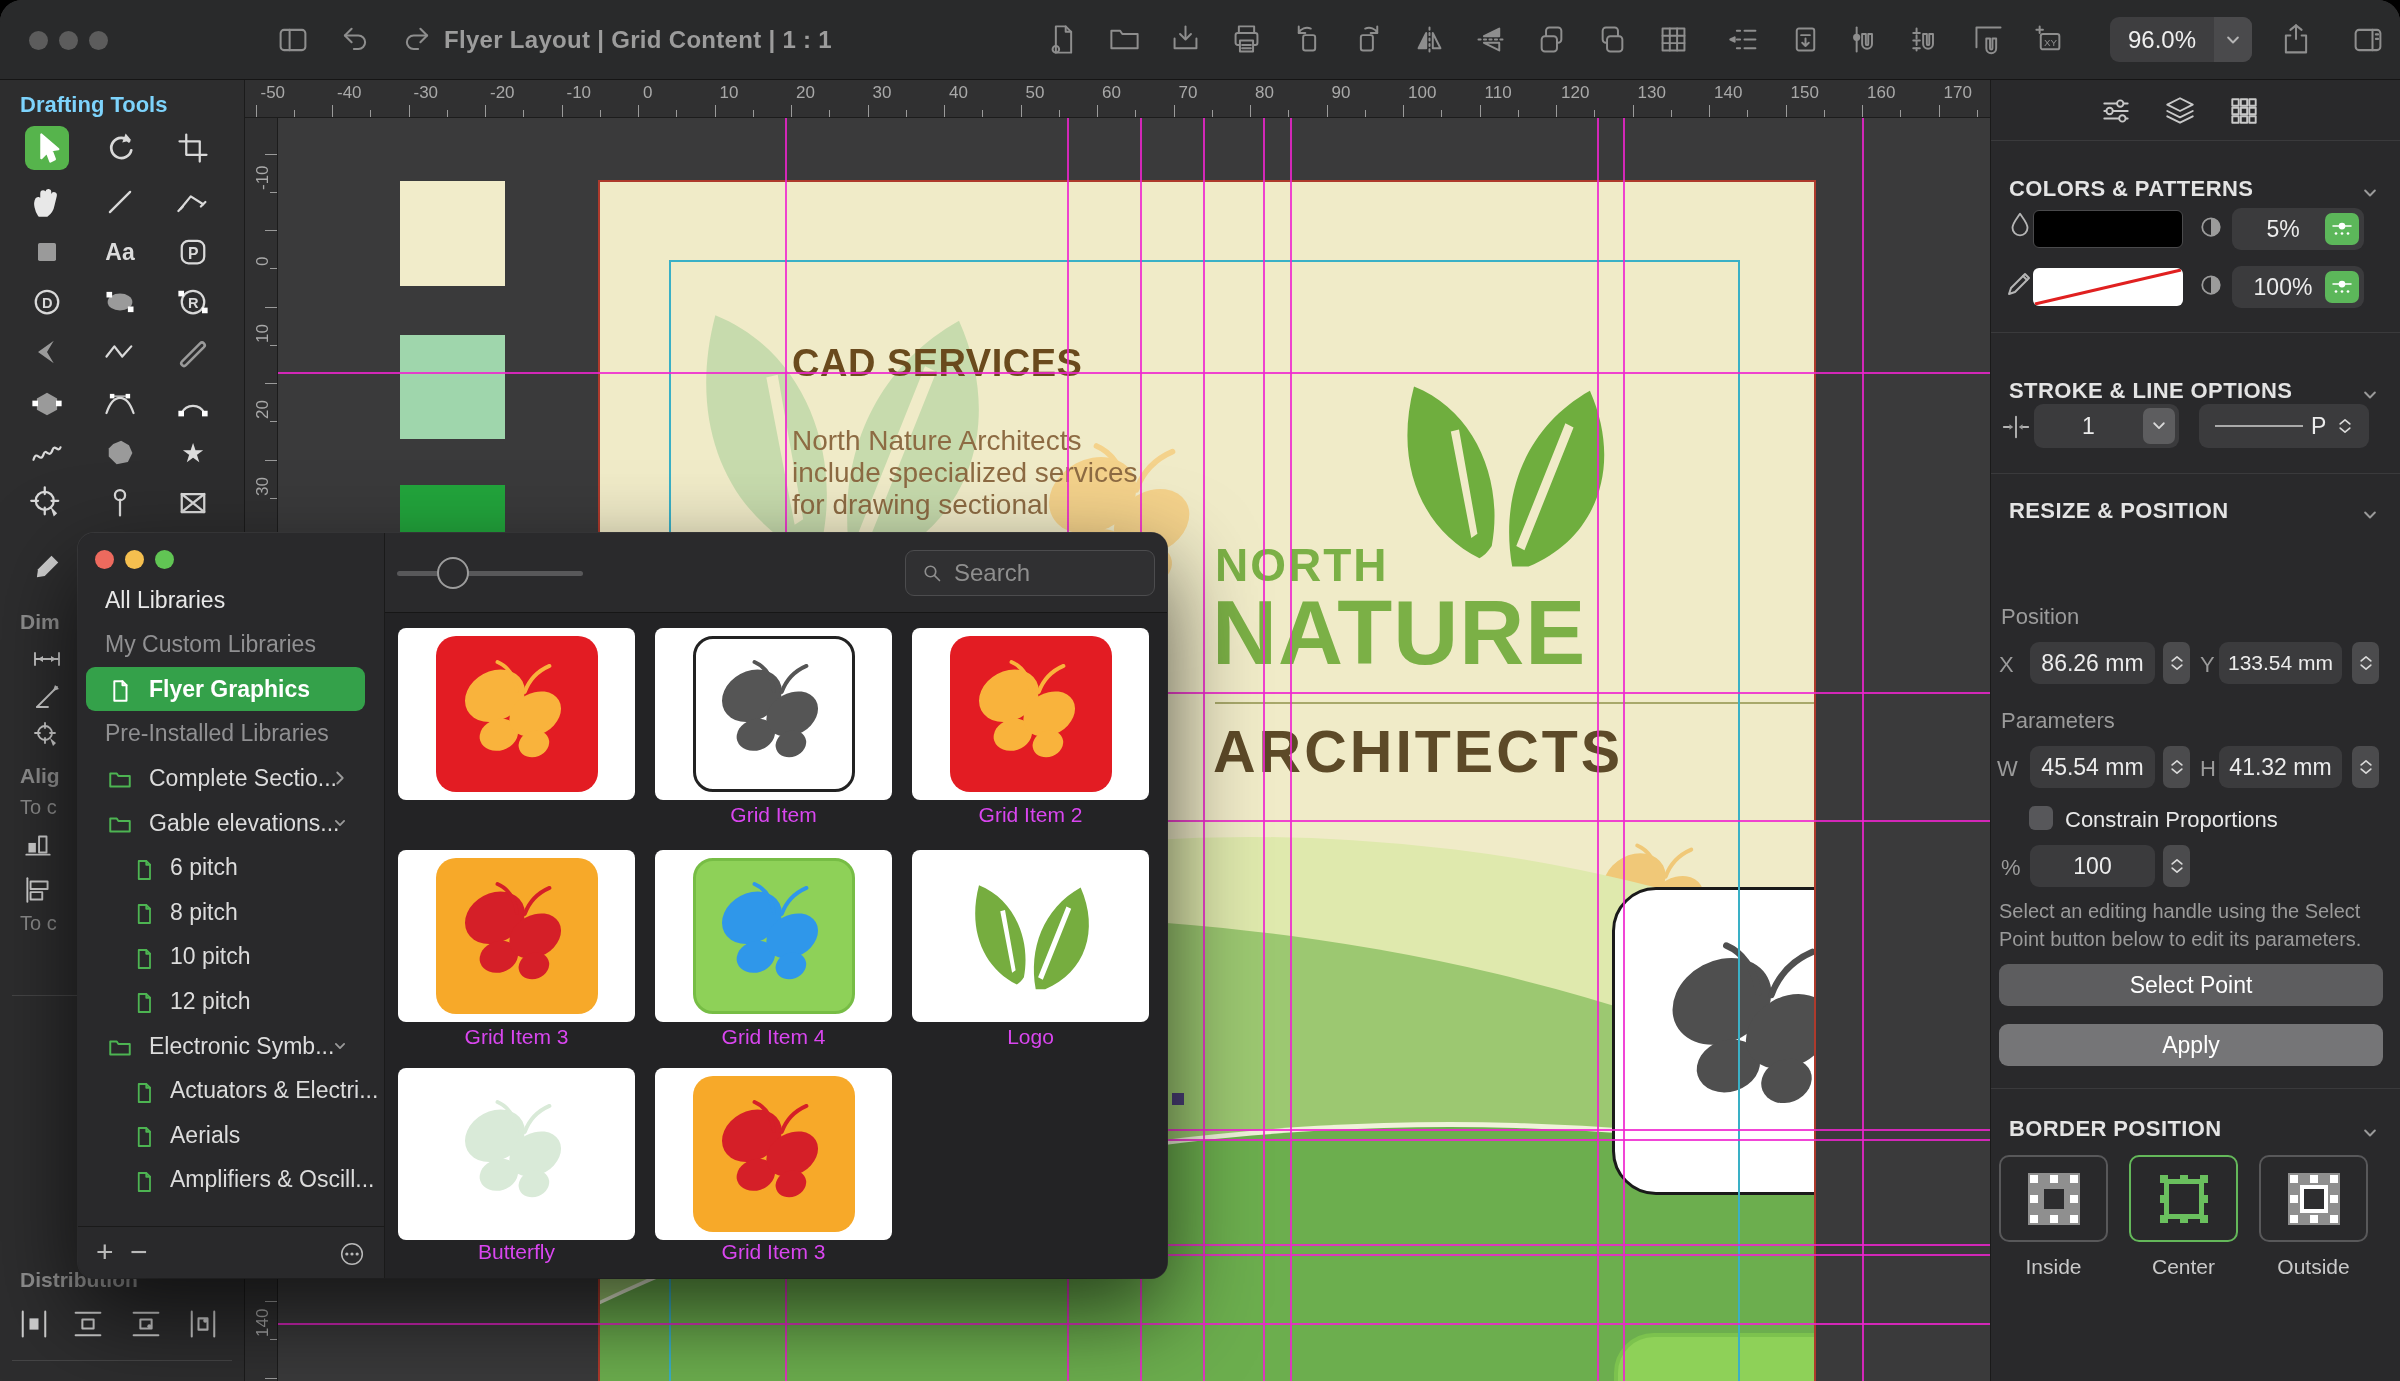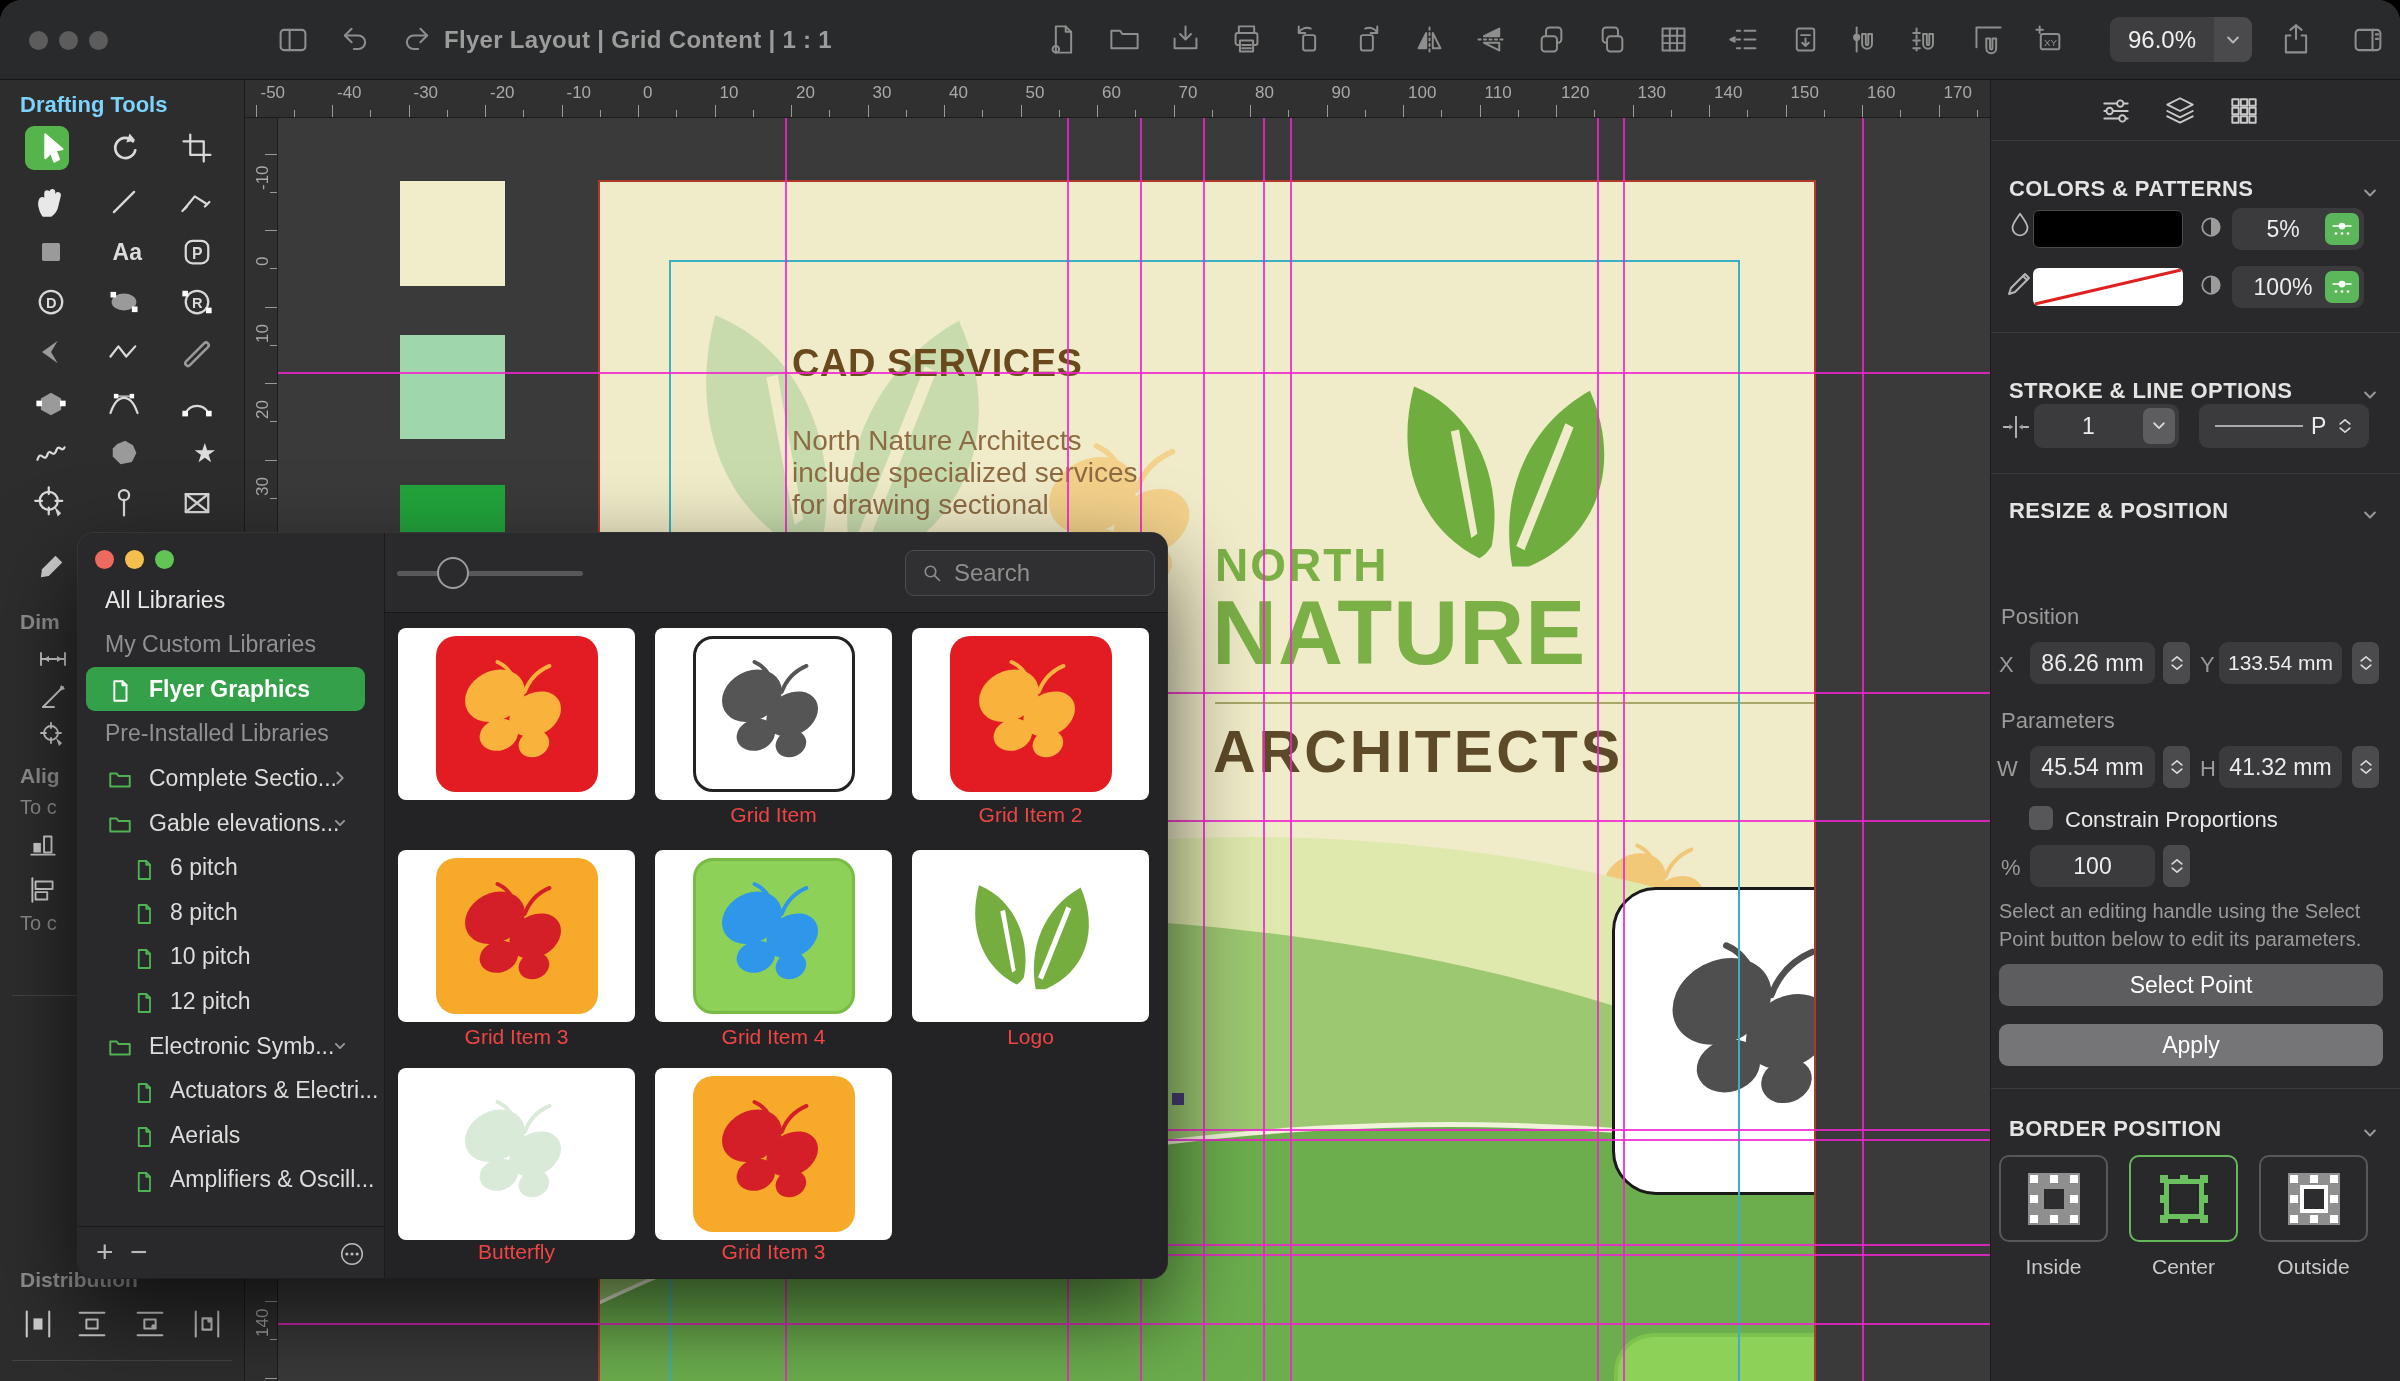--- a/index.html
+++ b/index.html
@@ -10,21 +10,21 @@
 .titlebar{position:absolute;left:0;top:0;width:2400px;height:80px;background:#292a2b;border-bottom:1px solid #151515;z-index:30}
 .dot{position:absolute;top:31px;width:19px;height:19px;border-radius:50%;background:#5c5c5c}
 .win-title{position:absolute;left:444px;top:26px;font-size:24px;font-weight:600;color:#9c9c9c;letter-spacing:.3px;white-space:nowrap}
 .tbrow{position:absolute;top:22px;display:flex;gap:26px;align-items:flex-end}
 .zoom-ctl{position:absolute;left:2110px;top:17px;width:142px;height:45px;background:#3e3e40;border-radius:9px;display:flex;align-items:center;overflow:hidden}
 .zoom-ctl .zval{flex:1;text-align:center;color:#efefef;font-size:24px}
 .zoom-ctl .zchev{width:38px;height:100%;background:#4a4a4c;display:flex;align-items:center;justify-content:center}
 
 .tools-panel{position:absolute;left:0;top:80px;width:245px;height:1301px;background:#2d2d2e;border-right:1px solid #1b1b1b;z-index:10;overflow:hidden}
 .tp-title{position:absolute;left:20px;top:12px;font-size:22px;font-weight:700;color:#7dd3fc}
-.tool-cell{position:absolute;width:44px;height:44px;display:flex;align-items:center;justify-content:flex-end;border-radius:9px}
+.tool-cell{position:absolute;width:44px;height:44px;display:flex;align-items:center;justify-content:center;border-radius:9px}
 .tool-cell.active{background:#56b44c}
 .tool-txt{font-size:23px;color:#dcdcdc;font-weight:600}
 .tp-label{position:absolute;font-size:21px;font-weight:700;color:#8f8f8f;white-space:nowrap}
 .tp-sub{position:absolute;font-size:20px;color:#8a8a8a;white-space:nowrap}
 .tp-div{position:absolute;left:12px;width:220px;height:1px;background:#454546}
 
 .ruler-h{position:absolute;left:245px;top:80px;width:1745px;height:38px;background:#303031;border-bottom:1px solid #1c1c1c;z-index:8;overflow:hidden}
 .ruler-v{position:absolute;left:245px;top:118px;width:33px;height:1263px;background:#303031;border-right:1px solid #1c1c1c;z-index:8;overflow:hidden}
 .rlab{position:absolute;color:#a9a9a9;font-size:17px;white-space:nowrap}
 .rtick{position:absolute;background:#9a9a9a}
@@ -58,21 +58,21 @@
 .lib-pill{position:absolute;left:8px;width:279px;height:44px;background:#34a14a;border-radius:9px}
 .lib-chev{position:absolute;right:34px}
 .lib-footer{position:absolute;left:0;bottom:0;width:307px;height:52px;border-top:1px solid #1a1a1a;color:#b9b9b9}
 .lm-top{position:absolute;left:0;top:0;width:782px;height:80px;background:#2a2a2c;border-bottom:1px solid #161616}
 .slider-track{position:absolute;left:12px;top:38px;width:186px;height:5px;border-radius:3px;background:#58585a}
 .slider-knob{position:absolute;left:52px;top:24px;width:32px;height:32px;border-radius:50%;background:#2b2b2d;border:2px solid #9c9c9c}
 .search-box{position:absolute;left:520px;top:17px;width:250px;height:46px;border:1px solid #4c4c4e;background:#303032;border-radius:9px;display:flex;align-items:center;gap:10px;padding-left:14px}
 .search-box .ph{color:#8e8e8e;font-size:24px}
 .gcard{position:absolute;width:237px;height:172px;background:#fff;border-radius:8px;display:flex;align-items:center;justify-content:center}
 .gcard .inner{width:162px;height:156px;border-radius:20px;display:flex;align-items:center;justify-content:center}
-.glabel{position:absolute;width:237px;text-align:center;font-size:21px;color:#ef4444;white-space:nowrap}
+.glabel{position:absolute;width:237px;text-align:center;font-size:21px;color:#d946ef;white-space:nowrap}
 
 .inspector{position:absolute;left:1990px;top:80px;width:410px;height:1301px;background:#29292b;border-left:1px solid #1a1a1a;z-index:10}
 .insp-div{position:absolute;left:0;width:410px;height:1px;background:#3a3a3c}
 .sec-h{position:absolute;left:18px;font-size:22px;font-weight:600;color:#e4e4e4;letter-spacing:.4px}
 .sec-chev{position:absolute;left:366px}
 .ilab{position:absolute;font-size:22px;color:#9b9b9b;white-space:nowrap}
 .vbox{position:absolute;height:42px;background:#3b3b3d;border-radius:9px;display:flex;align-items:center;justify-content:center;color:#ececec;font-size:23px}
 .stepper{position:absolute;width:27px;height:42px;background:#4b4b4d;border-radius:7px;display:flex;align-items:center;justify-content:center}
 .greenbtn{position:absolute;right:5px;top:5px;width:34px;height:32px;background:#5cb75a;border-radius:7px;display:flex;align-items:center;justify-content:center}
 .seg{position:absolute;left:4px;top:0;width:379px;height:44px;background:#39393b;border-radius:10px;display:flex;overflow:hidden}

